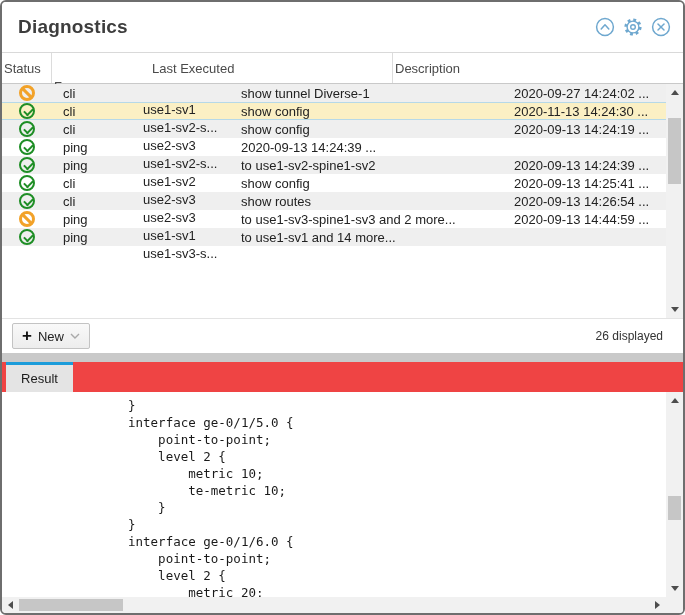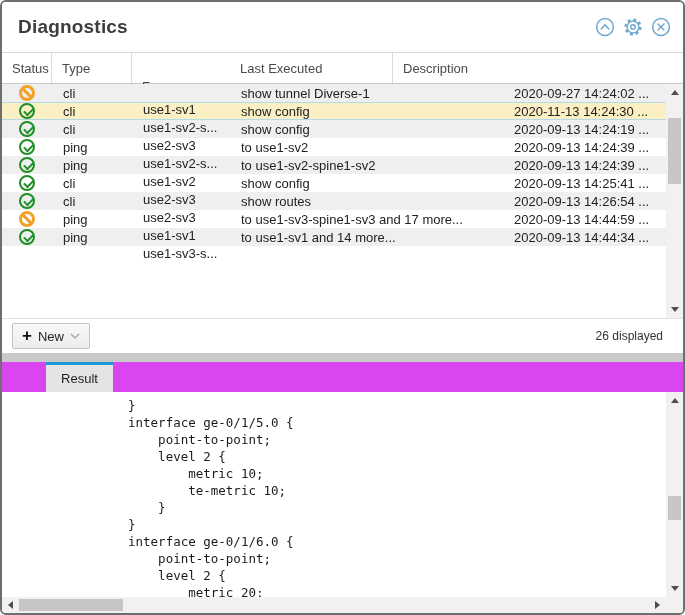--- a/index.html
+++ b/index.html
@@ -18,21 +18,21 @@
   .title { font-size:19px; font-weight:600; color:#3d3d3d; letter-spacing:.2px; }
   .titlebar .spacer { flex:1; }
   .tb-icons { display:flex; align-items:center; gap:8px; }
   .tb-icon { width:20px; height:20px; color:#6fa8cf; cursor:pointer; display:block; }
   .tb-icon svg { width:20px; height:20px; display:block; }
 
   
   .thead { height:32px; flex:0 0 32px; display:flex; align-items:stretch;
            border-top:1px solid #d9d9d9; border-bottom:1px solid #c9c9c9;
            background:#fff; color:#4a4a4a; font-size:13px; padding-right:17px; }
-  .hcell { display:flex; align-items:center; padding-left:10px; border-right:1px solid #dcdcdc; }
+  .hcell { display:flex; align-items:center; padding-left:2px; border-right:1px solid #dcdcdc; }
   .hcell:last-child { border-right:none; }
   .c-status { width:50px; flex:0 0 50px; }
   .c-type   { width:80px; flex:0 0 80px; }
   .c-from   { width:98px; flex:0 0 98px;margin-top:33px; }
   .c-desc   { width:273px; flex:0 0 273px; }
   .c-last   { flex:1 1 auto; min-width:0; }
 
   
   .tbody-wrap { height:234px; flex:0 0 234px; display:flex; }
   .rows { flex:1 1 auto; overflow:hidden; background:#fff; }
@@ -69,21 +69,21 @@
              background:linear-gradient(#f9f9f9,#ededed); border:1px solid #c3c3c3; border-radius:2px;
              font-size:13px; color:#222; cursor:pointer; }
   .new-btn .plus { font-size:17px; font-weight:bold; color:#111; line-height:1; margin-top:-2px; }
   .new-btn .chev { color:#a9a9a9; display:flex; align-items:center; }
   .new-btn .chev svg { width:10px; height:8px; display:block; }
   .btnbar .spacer { flex:1; }
   .count-label { font-size:12px; color:#333; }
 
   
   .splitter { height:9px; flex:0 0 9px; background:#c9c9c9; cursor:row-resize; }
-  .tabbar { height:30px; flex:0 0 30px; background:#d946ef; display:flex; align-items:stretch;padding-left:40px; }
+  .tabbar { height:30px; flex:0 0 30px; background:#ef4444; display:flex; align-items:stretch; }
   .tab { width:67px; margin-left:4px; background:#e4e4e4; border-top:3px solid #1b9cda;
          display:flex; align-items:center; justify-content:center; font-size:13px; color:#1c1c1c; cursor:pointer; }
 
   
   .result-wrap { flex:1 1 auto; display:flex; min-height:0; background:#fff; }
   .code { flex:1 1 auto; overflow:hidden; font-family:"DejaVu Sans Mono", monospace;
           font-size:12.5px; line-height:17px; color:#1a1a1a; padding:5px 4px 0 126px; white-space:pre; }
 
   .hscroll { height:16px; flex:0 0 16px; background:#f1f1f1; position:relative; }
   .hsb-arrow { position:absolute; top:0; width:15px; height:16px; display:flex; align-items:center; justify-content:center; cursor:pointer; }
@@ -118,21 +118,20 @@
             <circle cx="10" cy="10" r="8.4" fill="none" stroke="currentColor" stroke-width="1.5"></circle>
             <line x1="7" y1="7" x2="13" y2="13" stroke="currentColor" stroke-width="1.5" stroke-linecap="round"></line>
             <line x1="13" y1="7" x2="7" y2="13" stroke="currentColor" stroke-width="1.5" stroke-linecap="round"></line>
           </svg>
       </span>
     </div>
   </div>
 
   <div class="thead">
     <div class="hcell c-status">Status</div>
-    <div class="hcell c-type">Type</div>
     <div class="hcell c-from">From</div>
     <div class="hcell c-last">Last Executed</div>
     <div class="hcell c-desc">Description</div>
   </div>
 
   <div class="tbody-wrap">
     <div class="rows">
         <div class="trow alt">
           <div class="cell c-status">
             <span class="status-icon blocked"></span>
@@ -159,21 +158,20 @@
           <div class="cell c-from">use2-sv3</div>
           <div class="cell c-desc">show config</div>
           <div class="cell c-last">2020-09-13 14:24:19 ...</div>
         </div>
         <div class="trow">
           <div class="cell c-status">
             <span class="status-icon success"></span>
           </div>
           <div class="cell c-type">ping</div>
           <div class="cell c-from">use1-sv2-s...</div>
-          <div class="cell c-desc">to use1-sv2</div>
           <div class="cell c-last">2020-09-13 14:24:39 ...</div>
         </div>
         <div class="trow alt">
           <div class="cell c-status">
             <span class="status-icon success"></span>
           </div>
           <div class="cell c-type">ping</div>
           <div class="cell c-from">use1-sv2</div>
           <div class="cell c-desc">to use1-sv2-spine1-sv2</div>
           <div class="cell c-last">2020-09-13 14:24:39 ...</div>
@@ -195,31 +193,30 @@
           <div class="cell c-from">use2-sv3</div>
           <div class="cell c-desc">show routes</div>
           <div class="cell c-last">2020-09-13 14:26:54 ...</div>
         </div>
         <div class="trow">
           <div class="cell c-status">
             <span class="status-icon blocked"></span>
           </div>
           <div class="cell c-type">ping</div>
           <div class="cell c-from">use1-sv1</div>
-          <div class="cell c-desc">to use1-sv3-spine1-sv3 and 17 more...</div>
+          <div class="cell c-desc">to use1-sv3-spine1-sv3 and 2 more...</div>
           <div class="cell c-last">2020-09-13 14:44:59 ...</div>
         </div>
         <div class="trow alt">
           <div class="cell c-status">
             <span class="status-icon success"></span>
           </div>
           <div class="cell c-type">ping</div>
           <div class="cell c-from">use1-sv3-s...</div>
           <div class="cell c-desc">to use1-sv1 and 14 more...</div>
-          <div class="cell c-last">2020-09-13 14:44:34 ...</div>
         </div>
       </div>
     <div class="vscroll">
       <div class="sb-arrow top">
           <div class="tri-up"></div>
         </div>
       <div class="sb-thumb table-thumb"></div>
       <div class="sb-arrow bottom">
           <div class="tri-down"></div>
         </div>

